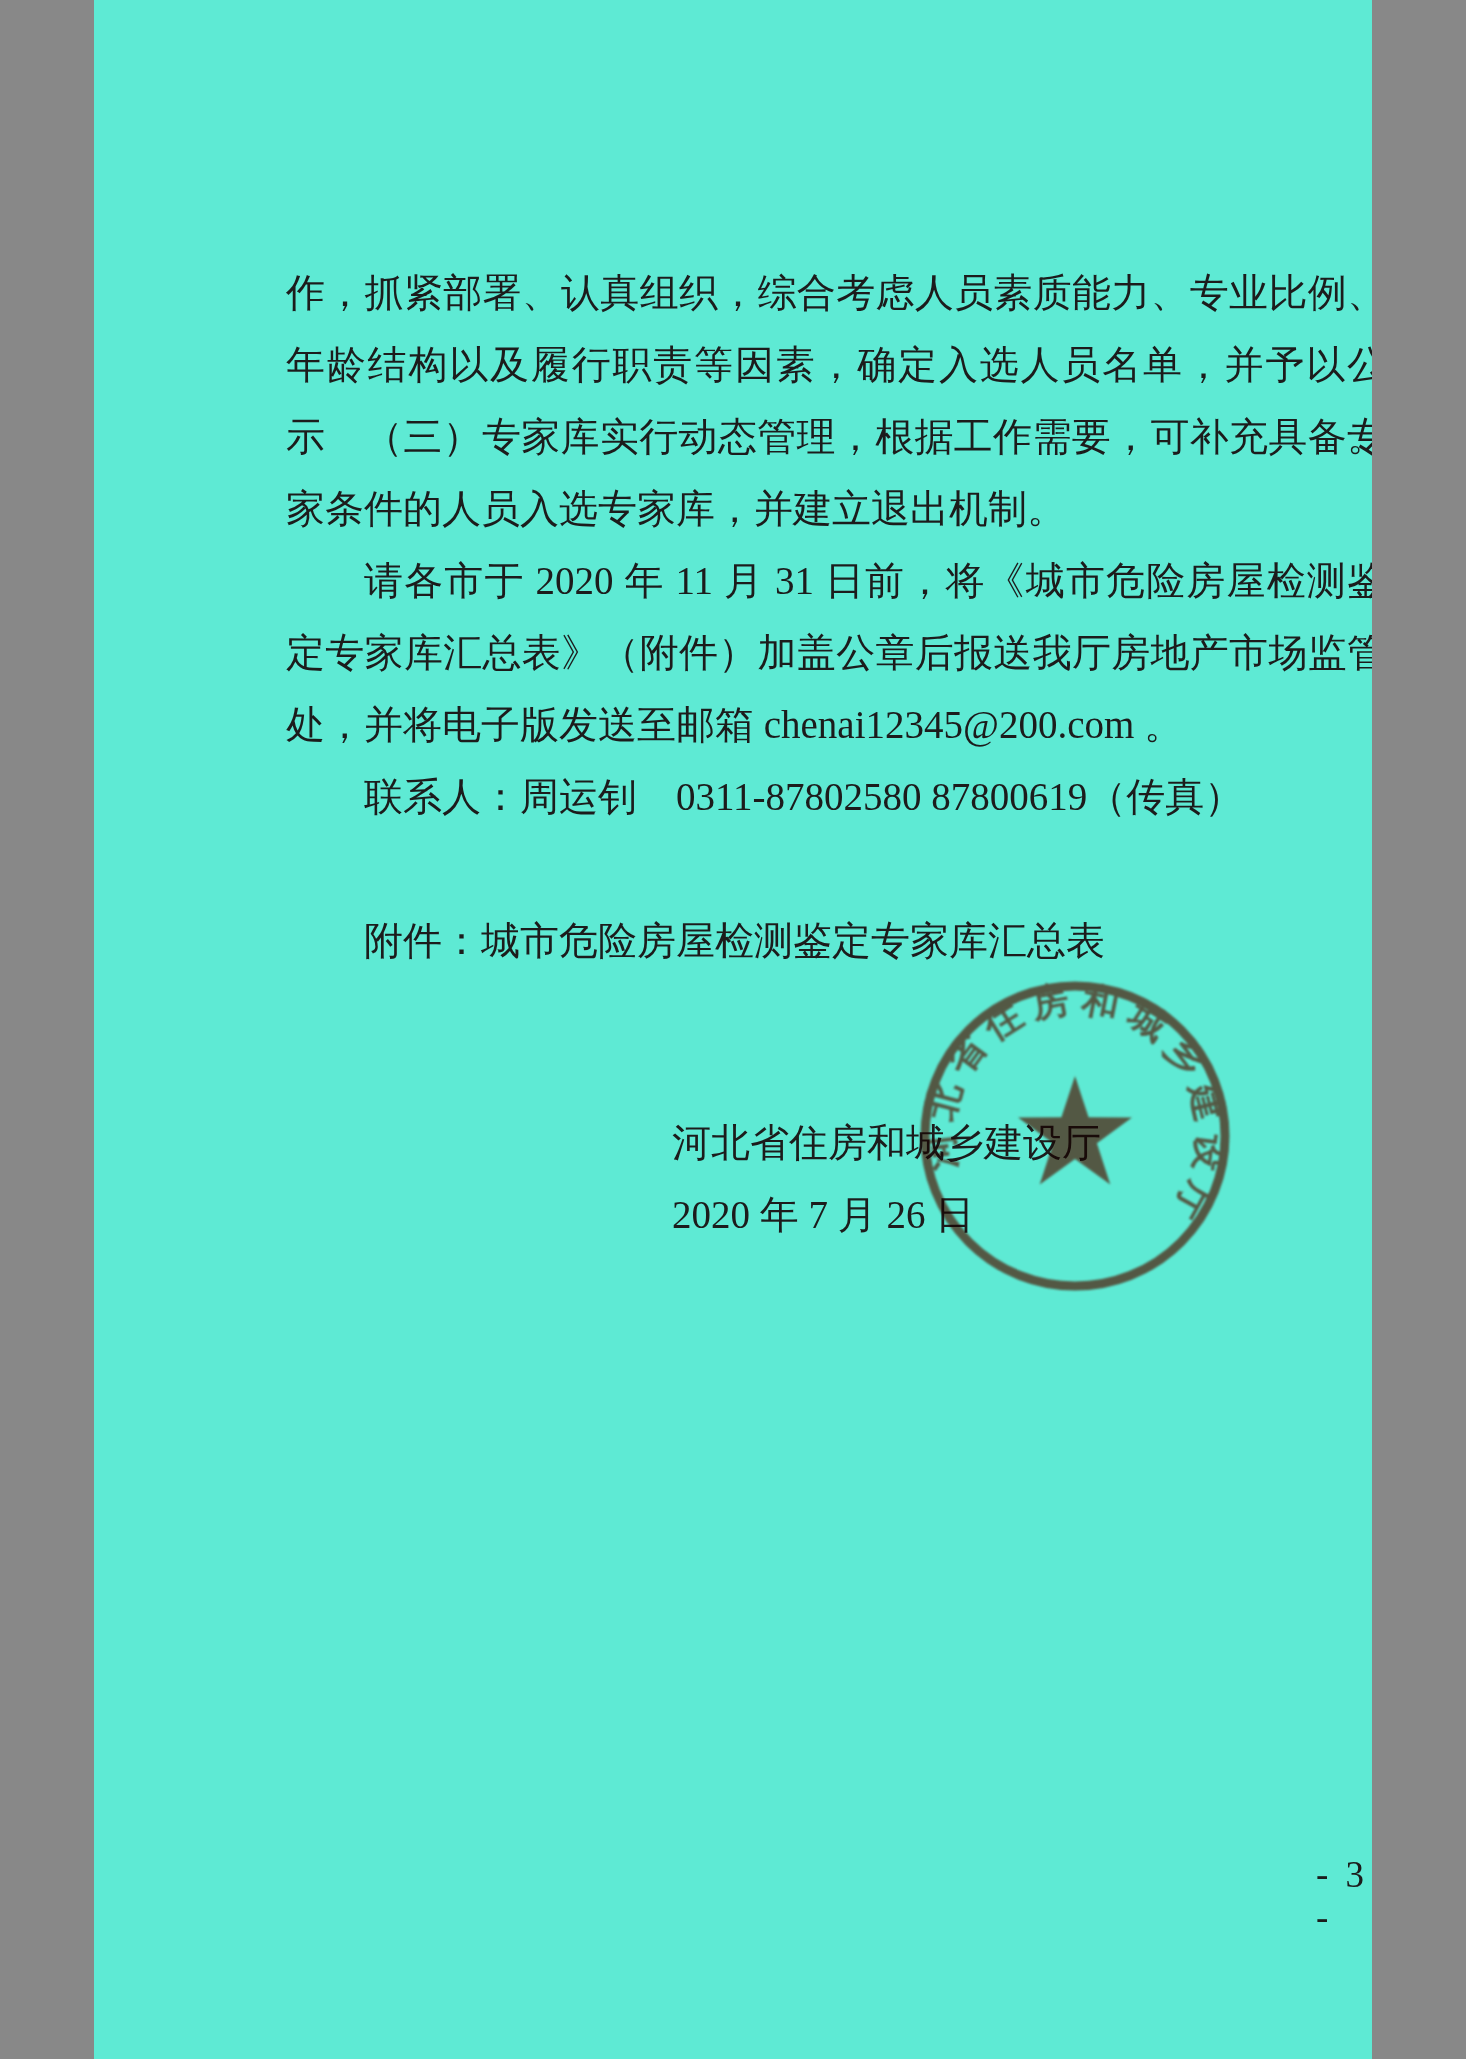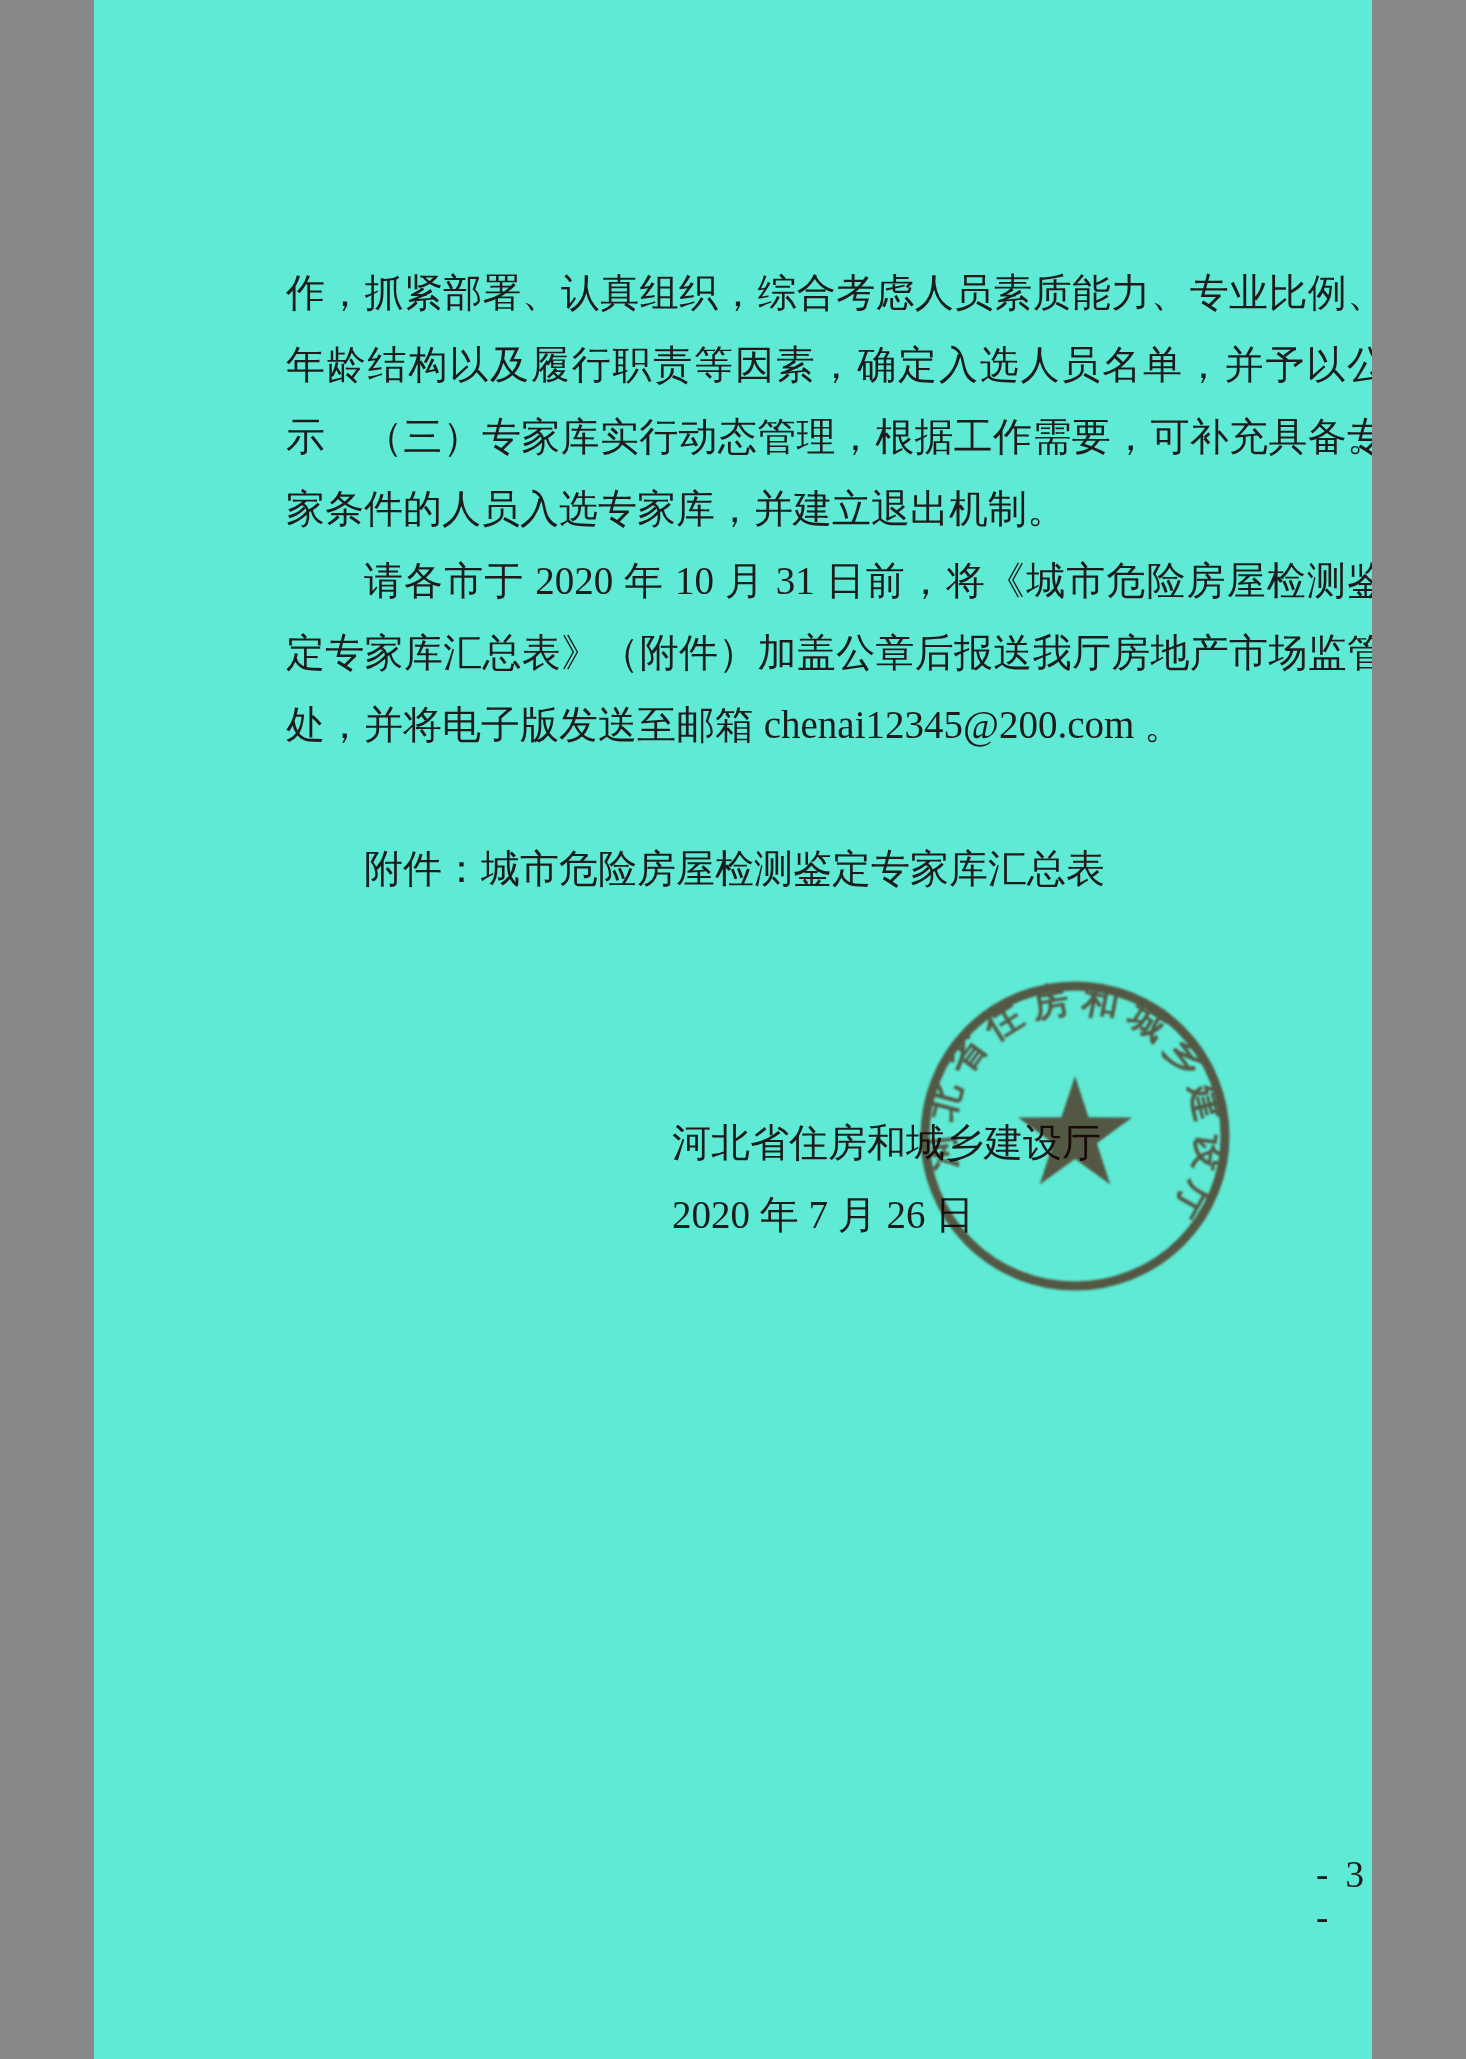--- a/index.html
+++ b/index.html
@@ -55,23 +55,24 @@
 </head>
 <body>
 
 <div class="page">
 
   <div class="content">
     <div class="line fill">作，抓紧部署、认真组织，综合考虑人员素质能力、专业比例、</div>
     <div class="line fill">年龄结构以及履行职责等因素，确定入选人员名单，并予以公示。</div>
     <div class="line fill indent">（三）专家库实行动态管理，根据工作需要，可补充具备专</div>
     <div class="line">家条件的人员入选专家库，并建立退出机制。</div>
-    <div class="line fill indent">请各市于 2020 年 10 月 31 日前，将《城市危险房屋检测鉴</div>
+    <div class="line fill indent">请各市于 2020 年 11 月 31 日前，将《城市危险房屋检测鉴</div>
     <div class="line fill">定专家库汇总表》（附件）加盖公章后报送我厅房地产市场监管</div>
     <div class="line">处，并将电子版发送至邮箱 chenai12345@200.com 。</div>
+    <div class="line indent">联系人：周运钊　0311-87802580 87800619（传真）</div>
     <div class="line spacer"></div>
     <div class="line indent">附件：城市危险房屋检测鉴定专家库汇总表</div>
   </div>
 
   <div class="signature">
     <div>河北省住房和城乡建设厅</div>
     <div>2020 年 7 月 26 日</div>
   </div>
 
   <svg class="stamp" viewBox="-170 -170 340 340" xmlns="http://www.w3.org/2000/svg">

